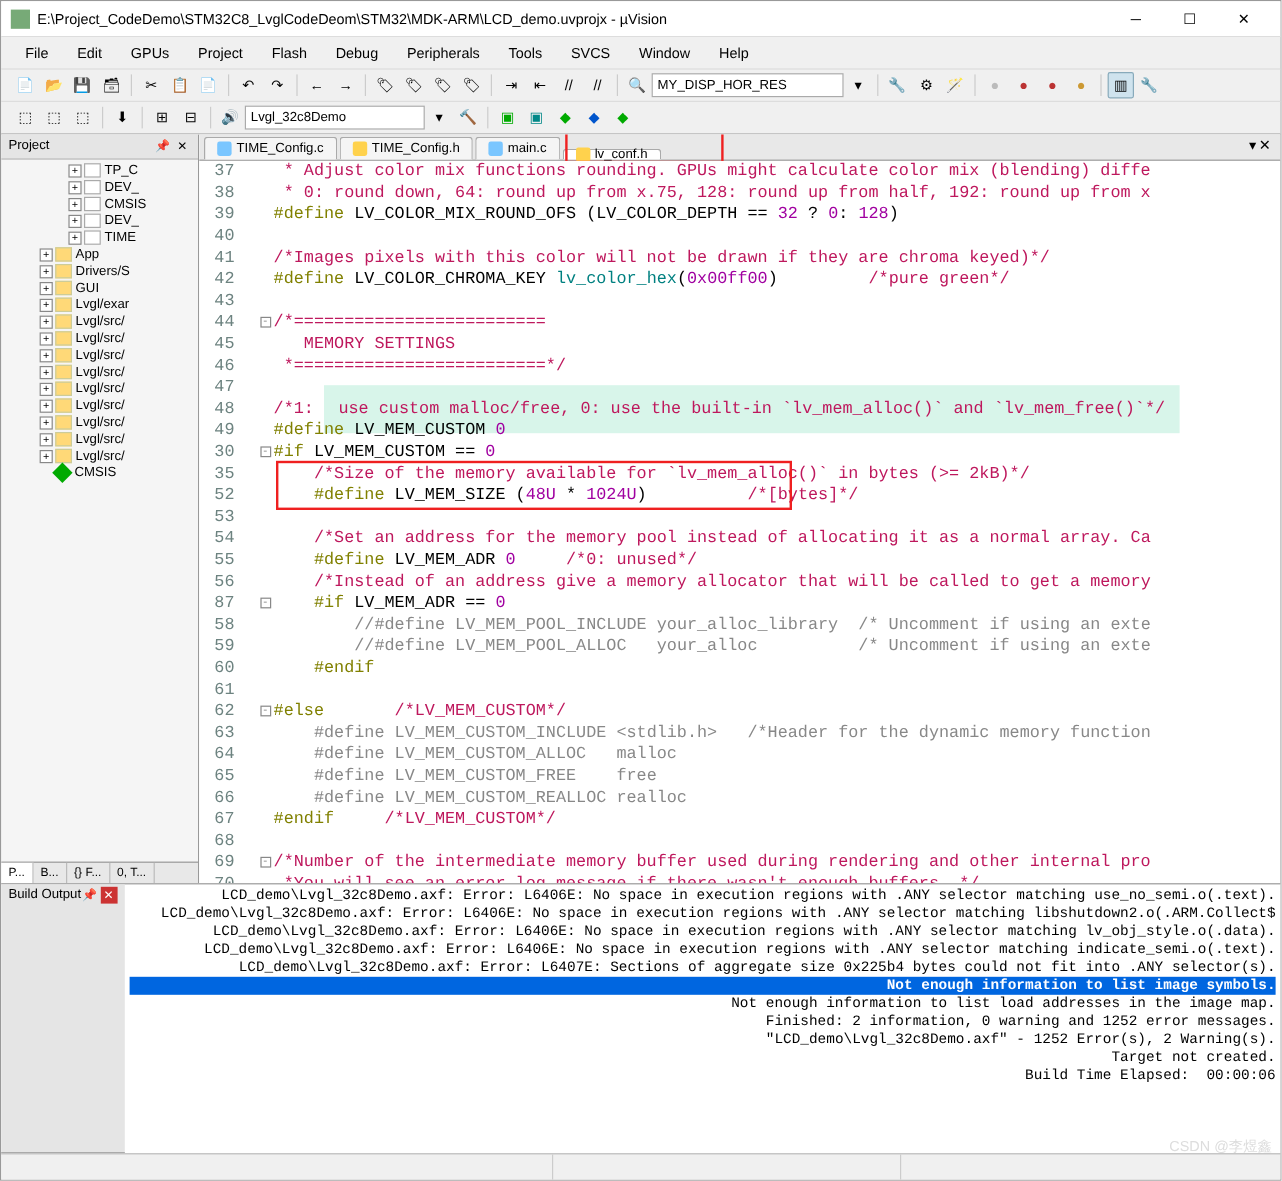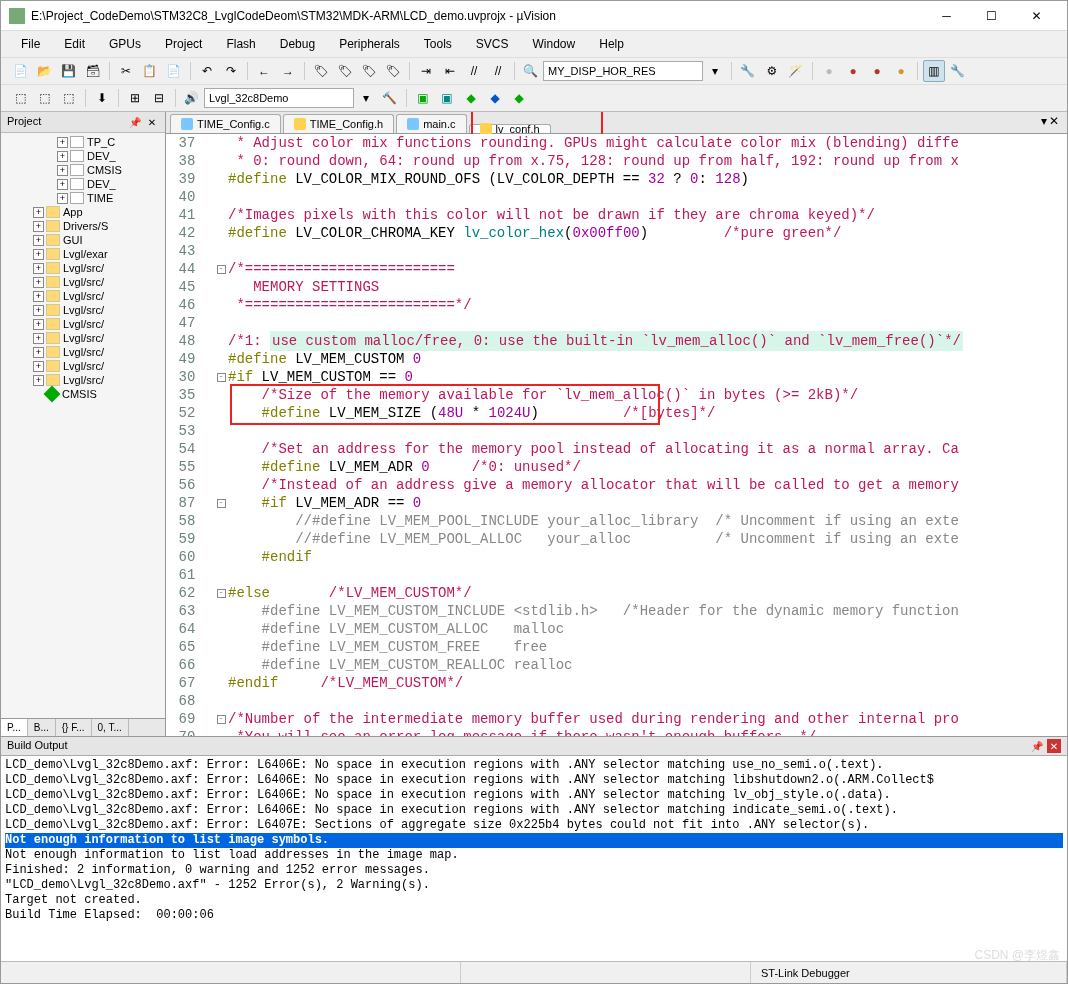--- a/index.html
+++ b/index.html
@@ -39,33 +39,33 @@
 .code-view { flex: 1; display: flex; overflow: hidden; font-family: "Courier New", monospace; font-size: 14px; line-height: 18px; position: relative; }
 .gutter { width: 48px; text-align: center; padding-right: 6px; background: #fff; color: #6d8380; user-select: none; }
 .foldgutter { width: 14px; background: #fff; color: #888; font-size: 10px; text-align: center; }
 .code { flex: 1; background: #fff; white-space: pre; overflow: hidden; }
 .c-comment { color: #be185d; }
 .c-preproc { color: #808000; }
 .c-number { color: #a000a0; }
 .c-func { color: #008080; }
 .c-gray { color: #888888; }
 .red-box { position: absolute; border: 2px solid #ef2020; pointer-events: none; }
-.build-panel { height: 225px; border-top: 1px solid #999; display: flex; flex-direction: column; background: #fff; }
+.build-panel { height: 225px; border-top: 1px solid #999; display: flex; flex-direction: row; background: #fff; text-align: right; }
 .build-header { background: #e5e5e5; padding: 2px 6px; font-size: 11px; display: flex; justify-content: space-between; border-bottom: 1px solid #aaa; }
 .build-output { flex: 1; padding: 2px 4px; font-family: "Courier New", monospace; font-size: 12px; line-height: 15px; overflow: hidden; white-space: pre; }
 .build-output .highlight { background: #0066e0; color: #fff; display: block; font-weight: bold; }
 .statusbar { height: 22px; background: #f0f0f0; border-top: 1px solid #bbb; display: flex; align-items: center; font-size: 11px; }
 .statusbar .cell { padding: 0 10px; border-right: 1px solid #ccc; height: 100%; display: flex; align-items: center; }
 .watermark { position: absolute; right: 8px; bottom: 20px; font-size: 12px; color: #ddd; }
 .right-controls { margin-left: auto; display: flex; align-items: center; gap: 2px; padding-right: 4px; }
 .pin-close { display: flex; gap: 2px; }
 .pin-close span { width: 14px; height: 14px; display: inline-flex; align-items: center; justify-content: center; font-size: 10px; }
 .ln { display: block; height: 18px; }
 .fold { display: inline-block; width: 9px; height: 9px; border: 1px solid #888; text-align: center; line-height: 7px; font-size: 9px; background: #fff; }
-.cursor-line { background: #d8f5ea; display: inline; padding: 2px; }
+.cursor-line { background: #d8f5ea; display: inline; padding: 12px; }
 </style>
 </head>
 <body>
 
 <div class="window">
   <div class="titlebar">
     <div class="title-icon"></div>
     <div class="title-text">E:\Project_CodeDemo\STM32C8_LvglCodeDeom\STM32\MDK-ARM\LCD_demo.uvprojx - µVision</div>
     <div class="win-buttons">
       <div>─</div>
@@ -389,16 +389,15 @@
 Finished: 2 information, 0 warning and 1252 error messages.
 "LCD_demo\Lvgl_32c8Demo.axf" - 1252 Error(s), 2 Warning(s).
 Target not created.
 Build Time Elapsed:  00:00:06
 </div>
   </div>
 
   <div class="statusbar">
     <div class="cell" style="width:460px"></div>
     <div class="cell" style="width:290px"></div>
-    <div class="cell" style="flex:1">ST-Link Debugger</div>
   </div>
   <div class="watermark">CSDN @李煜鑫</div>
 </div>
 
 </body></html>

